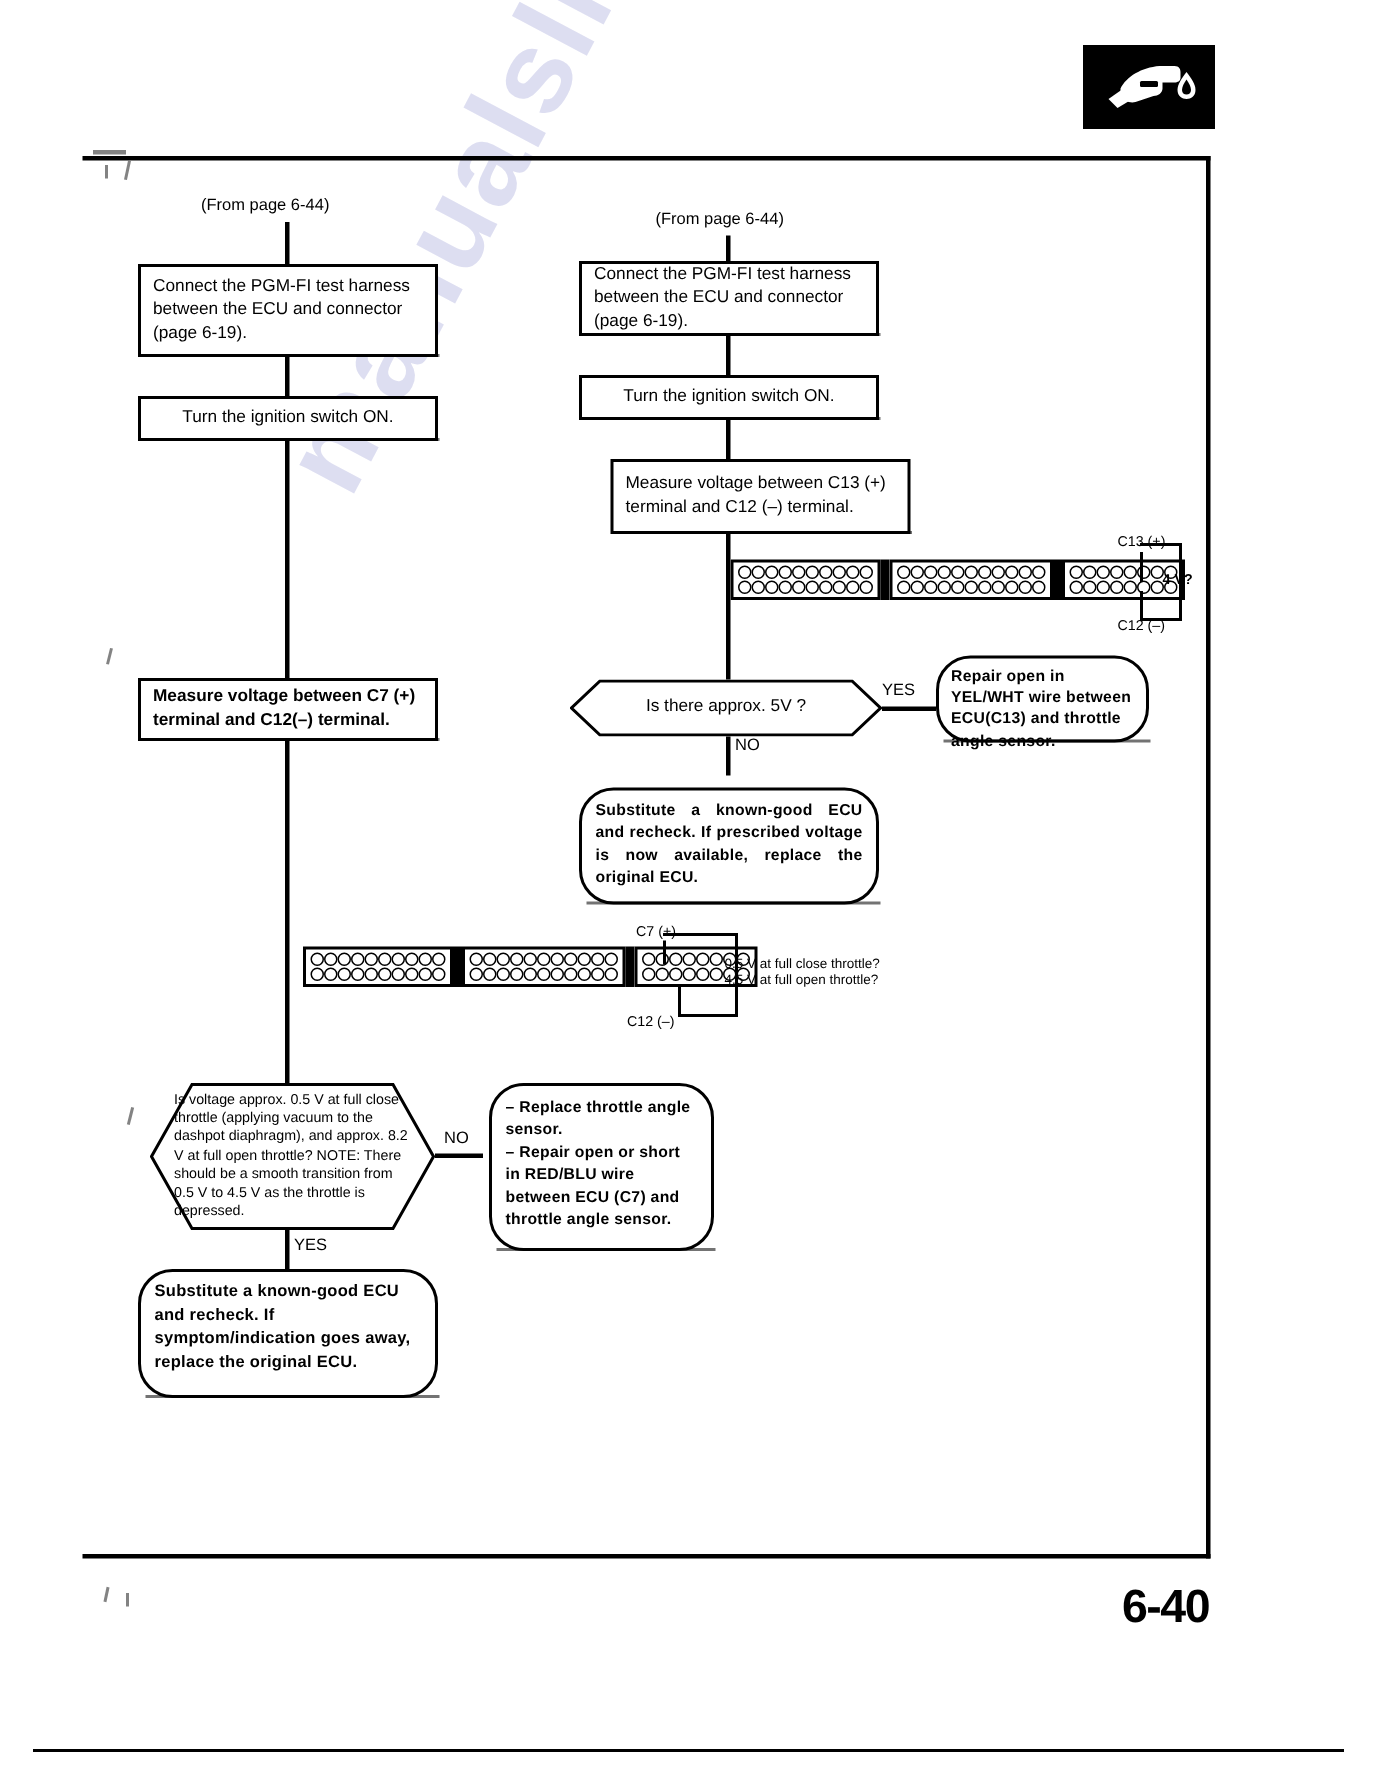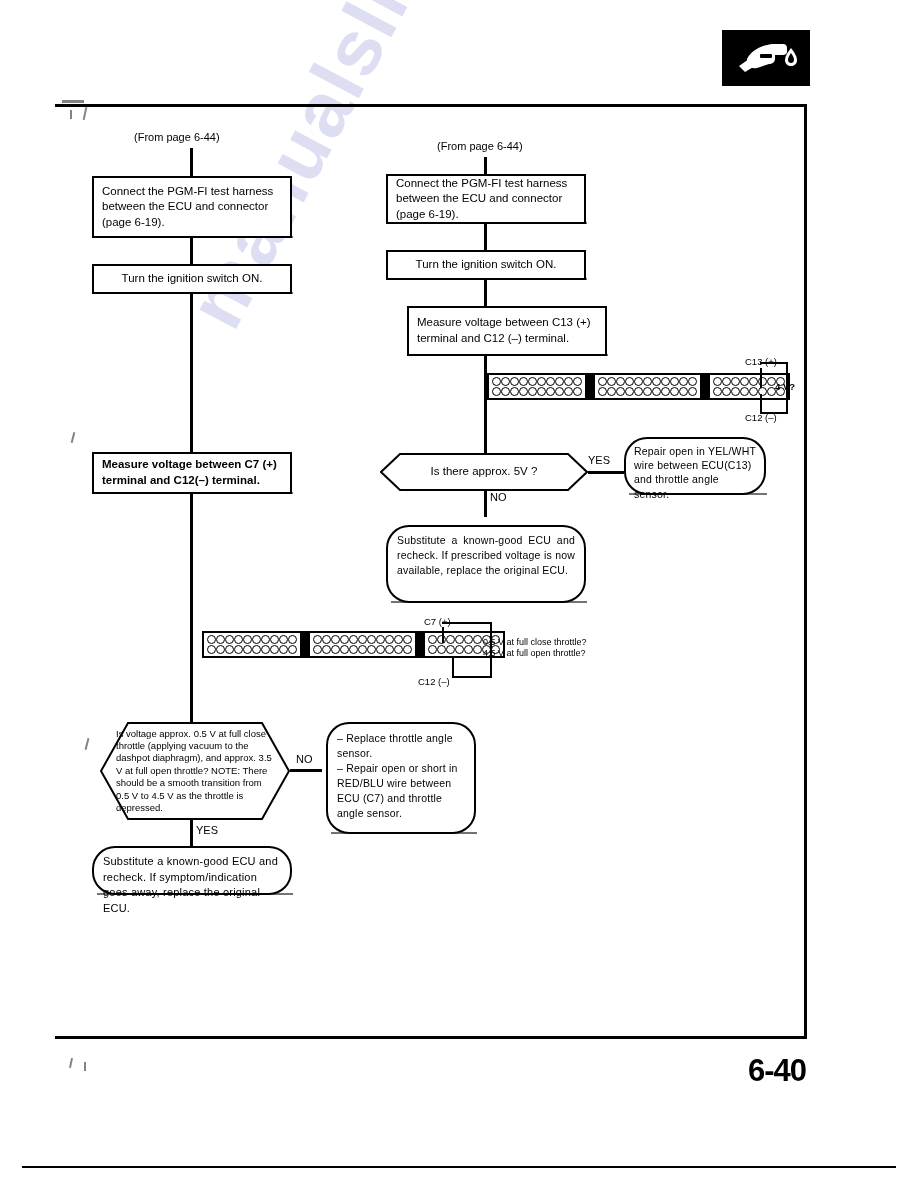--- a/index.html
+++ b/index.html
@@ -55,21 +55,21 @@
     border:2px solid #000;
     background:#fff;
     box-sizing:border-box;
     z-index:3;
     display:flex;
     align-items:center;
     padding:5px 8px;
     font-size:11.5px;
     line-height:1.35;
   }
-  .box.bold{font-weight:normal;letter-spacing:.2px;border-radius:23px;}
+  .box.bold{font-weight:bold;letter-spacing:.2px;border-radius:23px;}
   .box .inner{width:100%;}
   .box.center{text-align:center;}
   .box.just .inner{text-align:justify;text-align-last:left;}
 
   
   .box::after{
     content:"";position:absolute;left:3px;top:100%;
     width:100%;height:2px;background:#000;opacity:.55;
   }
 
@@ -190,37 +190,37 @@
   <div class="box" style="left:92px;top:452px;width:200px;height:42px;font-weight:bold;">
     <div class="inner">Measure voltage between C7 (+) terminal and C12(–) terminal.</div>
   </div>
 
   <div class="ln lnv" style="left:190px;top:494px;height:228px;"></div>
 
   <div class="diamond" style="left:100px;top:722px;width:190px;height:98px;">
     <svg class="dshape" viewBox="0 0 190 98" preserveAspectRatio="none" aria-hidden="true">
       <polygon points="28,1 162,1 189,49 162,97 28,97 1,49" fill="#fff" stroke="#000" stroke-width="2"></polygon>
     </svg>
-    <div class="dtext" style="padding:3px 16px;font-size:9.5px;line-height:1.3;">Is voltage approx. 0.5 V at full close throttle (applying vacuum to the dashpot diaphragm), and approx. 3.5 V at full open throttle? NOTE: There should be a smooth transition from 0.5 V to 4.5 V as the throttle is depressed.</div>
+    <div class="dtext" style="padding:3px 16px;font-size:9.5px;line-height:1.3;">Is voltage approx. 0.5 V at full close throttle (applying vacuum to the dashpot diaphragm), and approx. 8.2 V at full open throttle? NOTE: There should be a smooth transition from 0.5 V to 4.5 V as the throttle is depressed.</div>
   </div>
 
   <div class="ln lnh" style="left:290px;top:769px;width:32px;"></div>
   <div class="lbl" style="left:296px;top:753px;">NO</div>
 
   <div class="box bold" style="left:326px;top:722px;width:150px;height:112px;padding:7px 9px;align-items:flex-start;">
     <div class="inner" style="font-size:10.5px;line-height:1.42;">
       <div>– Replace throttle angle sensor.</div>
       <div>– Repair open or short in RED/BLU wire between ECU (C7) and throttle angle sensor.</div>
     </div>
   </div>
 
   <div class="ln lnv" style="left:190px;top:820px;height:26px;"></div>
   <div class="lbl" style="left:196px;top:824px;">YES</div>
 
-  <div class="box bold" style="left:92px;top:846px;width:200px;height:49px;padding:6px 9px;align-items:flex-start;">
+  <div class="box bold" style="left:92px;top:846px;width:200px;height:86px;padding:6px 9px;align-items:flex-start;">
     <div class="inner" style="font-size:11px;line-height:1.42;">Substitute a known-good ECU and recheck. If symptom/indication goes away, replace the original ECU.</div>
   </div>
 
   <div class="lbl" style="left:437px;top:140px;">(From page 6-44)</div>
 
   <div class="ln lnv" style="left:484px;top:157px;height:17px;"></div>
 
   <div class="box" style="left:386px;top:174px;width:200px;height:50px;">
     <div class="inner">Connect the PGM-FI test harness between the ECU and connector (page 6-19).</div>
   </div>

